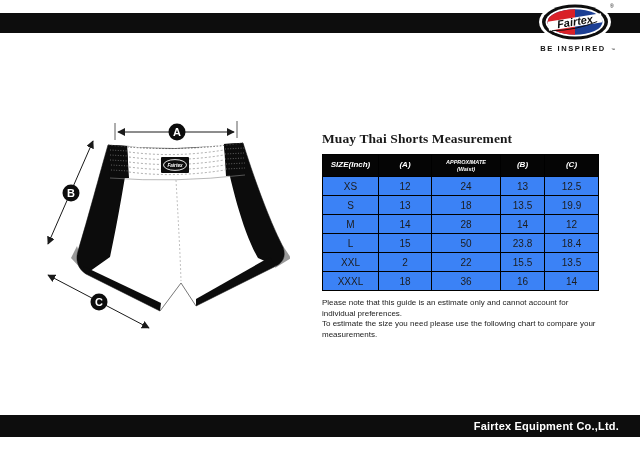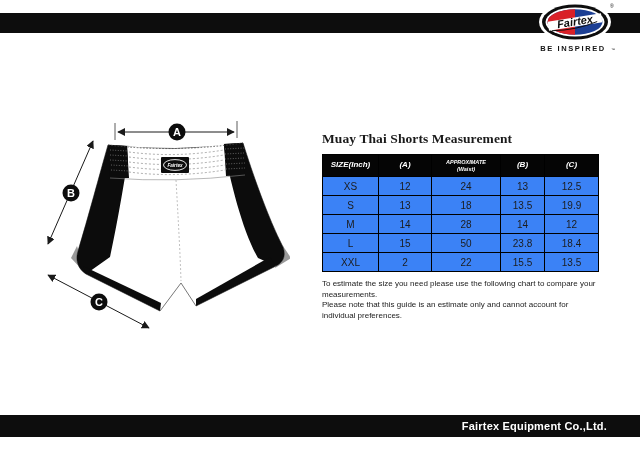--- a/index.html
+++ b/index.html
@@ -47,21 +47,21 @@
   }
   .note{
     margin-top:7px;font-size:8px;line-height:1.32;color:#1b1b1b;width:276px;
   }
   .footer-bar{
     position:absolute;left:0;top:415px;width:640px;height:22px;
     background:#0d0d0d;display:flex;align-items:center;justify-content:flex-end;
   }
   .footer-company{
     color:#ffffff;font-size:11px;font-weight:bold;letter-spacing:0.2px;
-    padding-right:33px;
+    padding-right:21px;
   }
   svg text{font-family:"Liberation Sans", sans-serif;}
 </style>
 </head>
 <body>
 
 <div class="top-bar"></div>
 
 <div class="brand">
   <svg width="84" height="56" viewBox="0 0 84 56">
@@ -209,24 +209,31 @@
       <td>23.8</td>
       <td>18.4</td>
     </tr>
         <tr>
       <td>XXL</td>
       <td>2</td>
       <td>22</td>
       <td>15.5</td>
       <td>13.5</td>
     </tr>
+        <tr>
+      <td>XXXL</td>
+      <td>18</td>
+      <td>36</td>
+      <td>16</td>
+      <td>14</td>
+    </tr>
       </tbody>
   </table>
 
   <div class="note">
+    <div>Please note that this guide is an estimate only and cannot account for individual preferences.</div>
     <div>To estimate the size you need please use the following chart to compare your measurements.</div>
-    <div>Please note that this guide is an estimate only and cannot account for individual preferences.</div>
   </div>
 </div>
 
 <div class="footer-bar">
   <span class="footer-company">Fairtex Equipment Co.,Ltd.</span>
 </div>
 
 </body></html>

